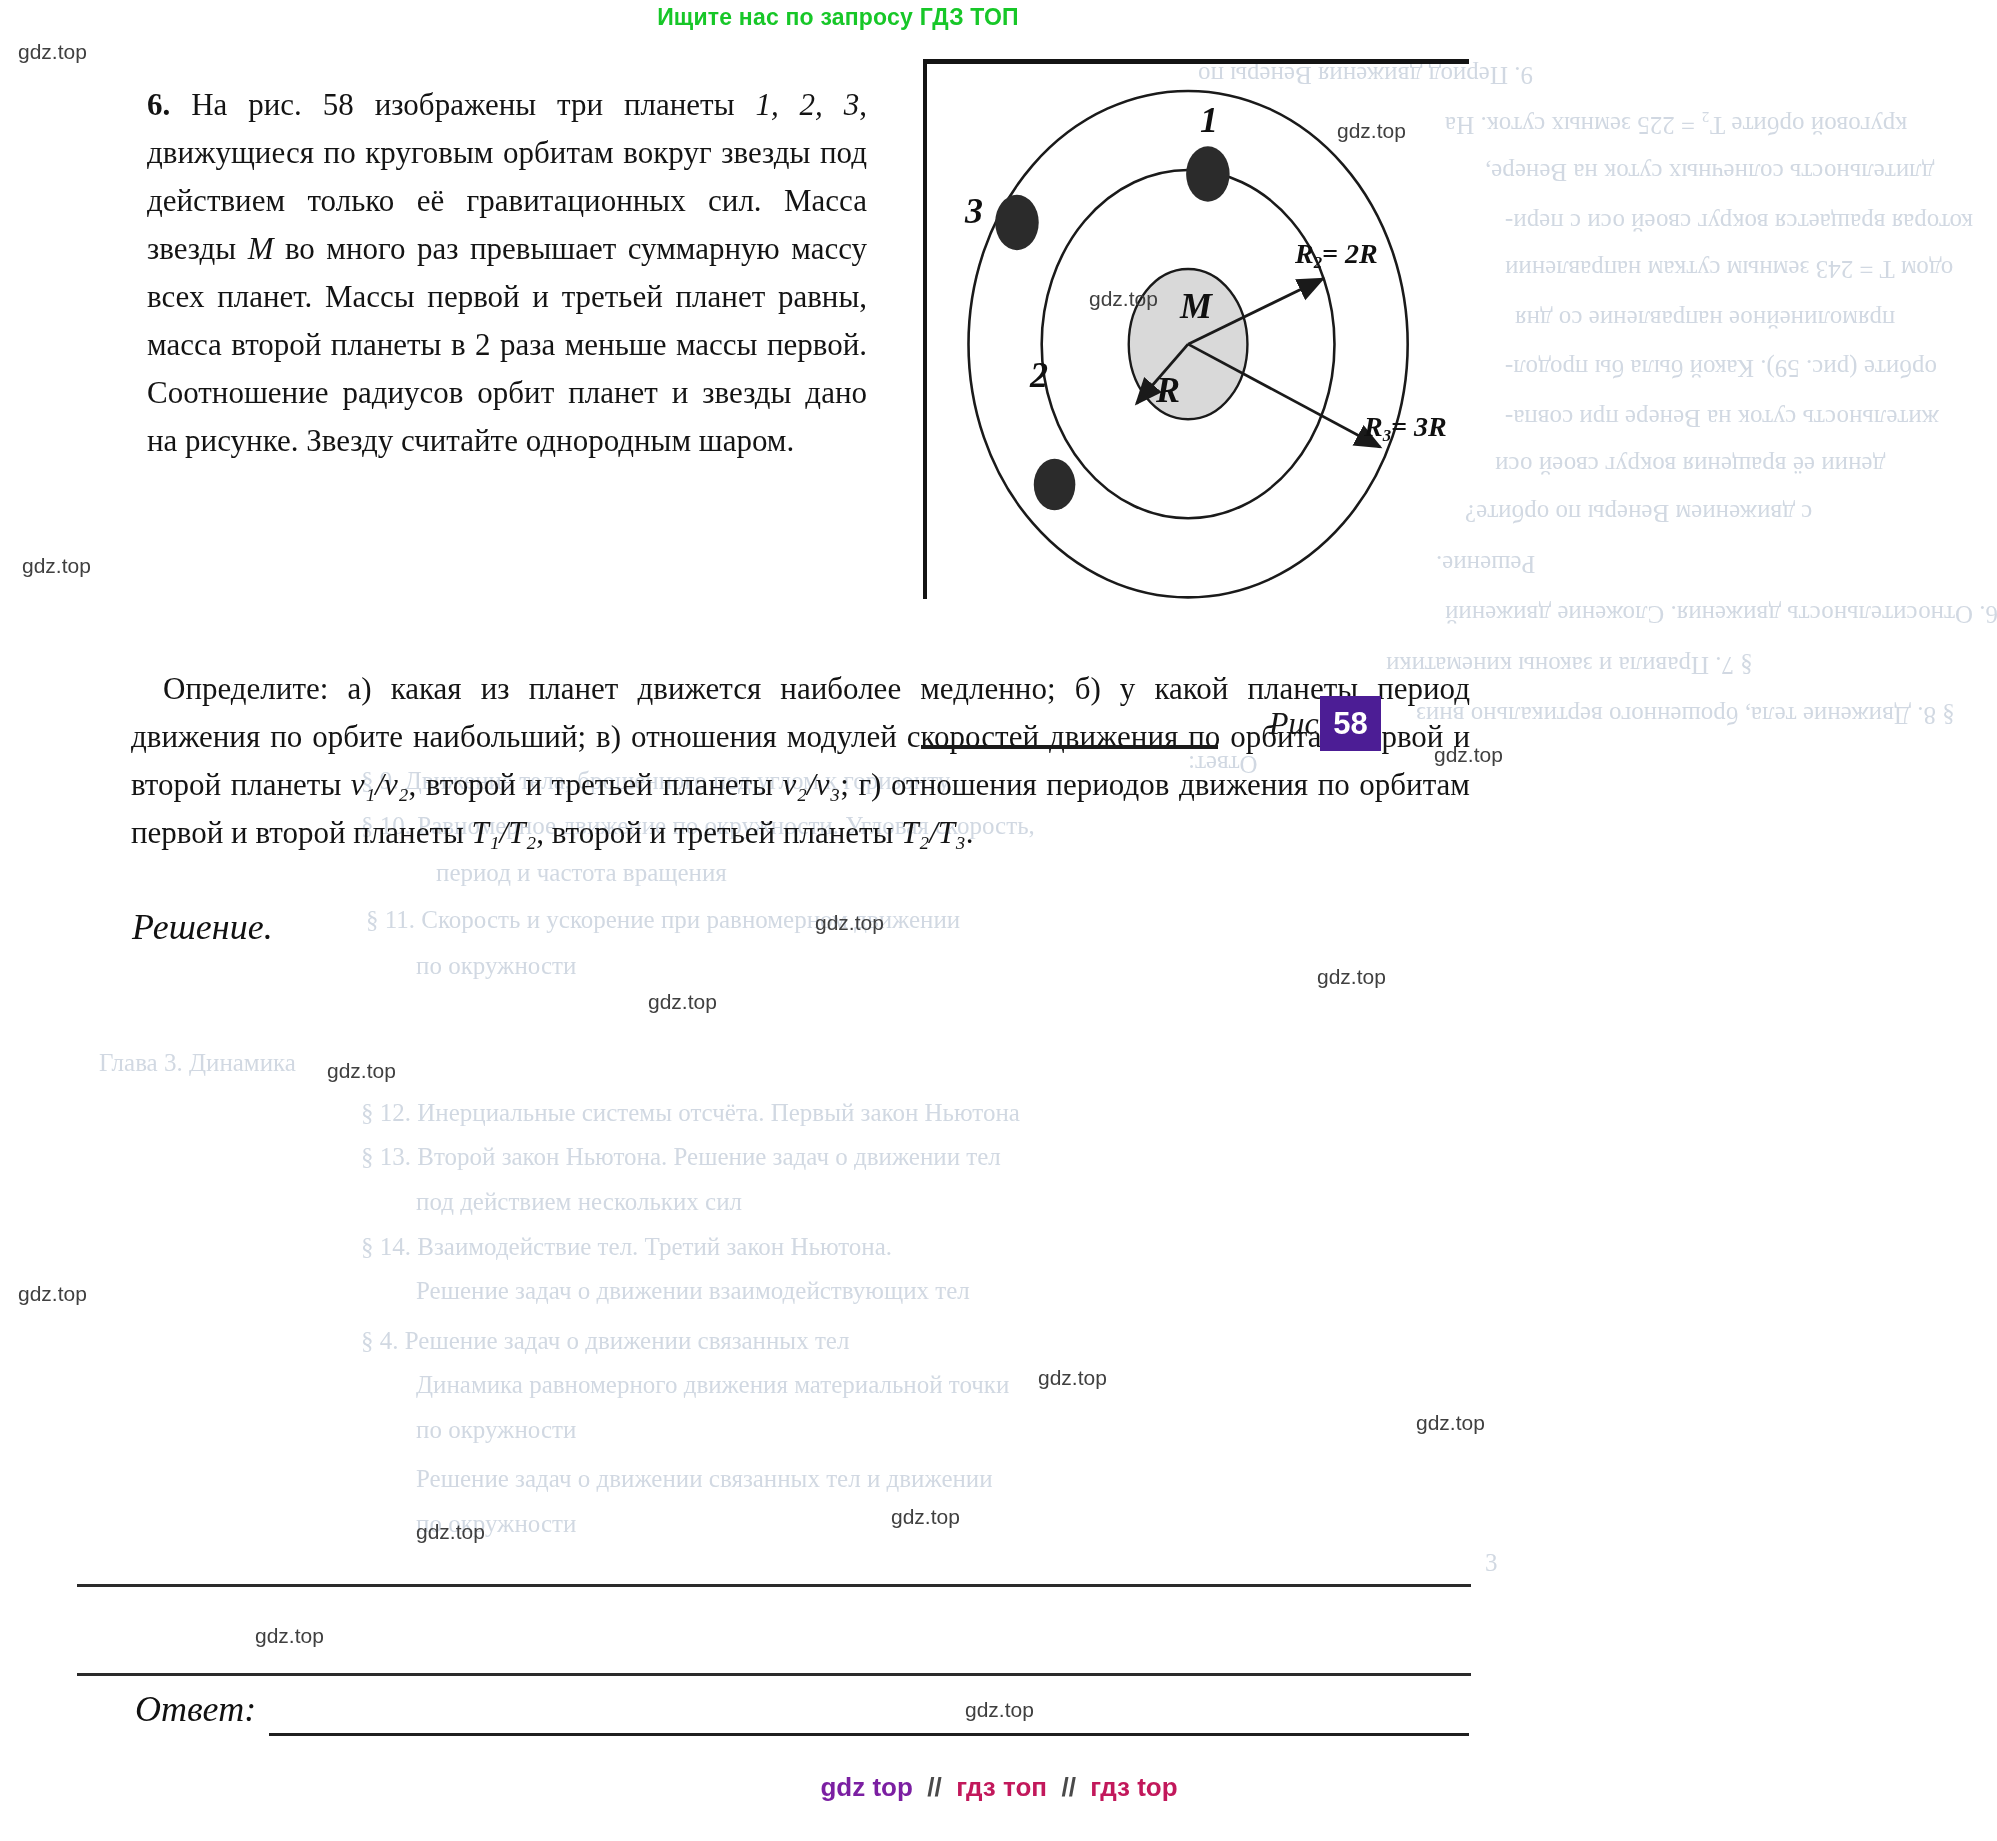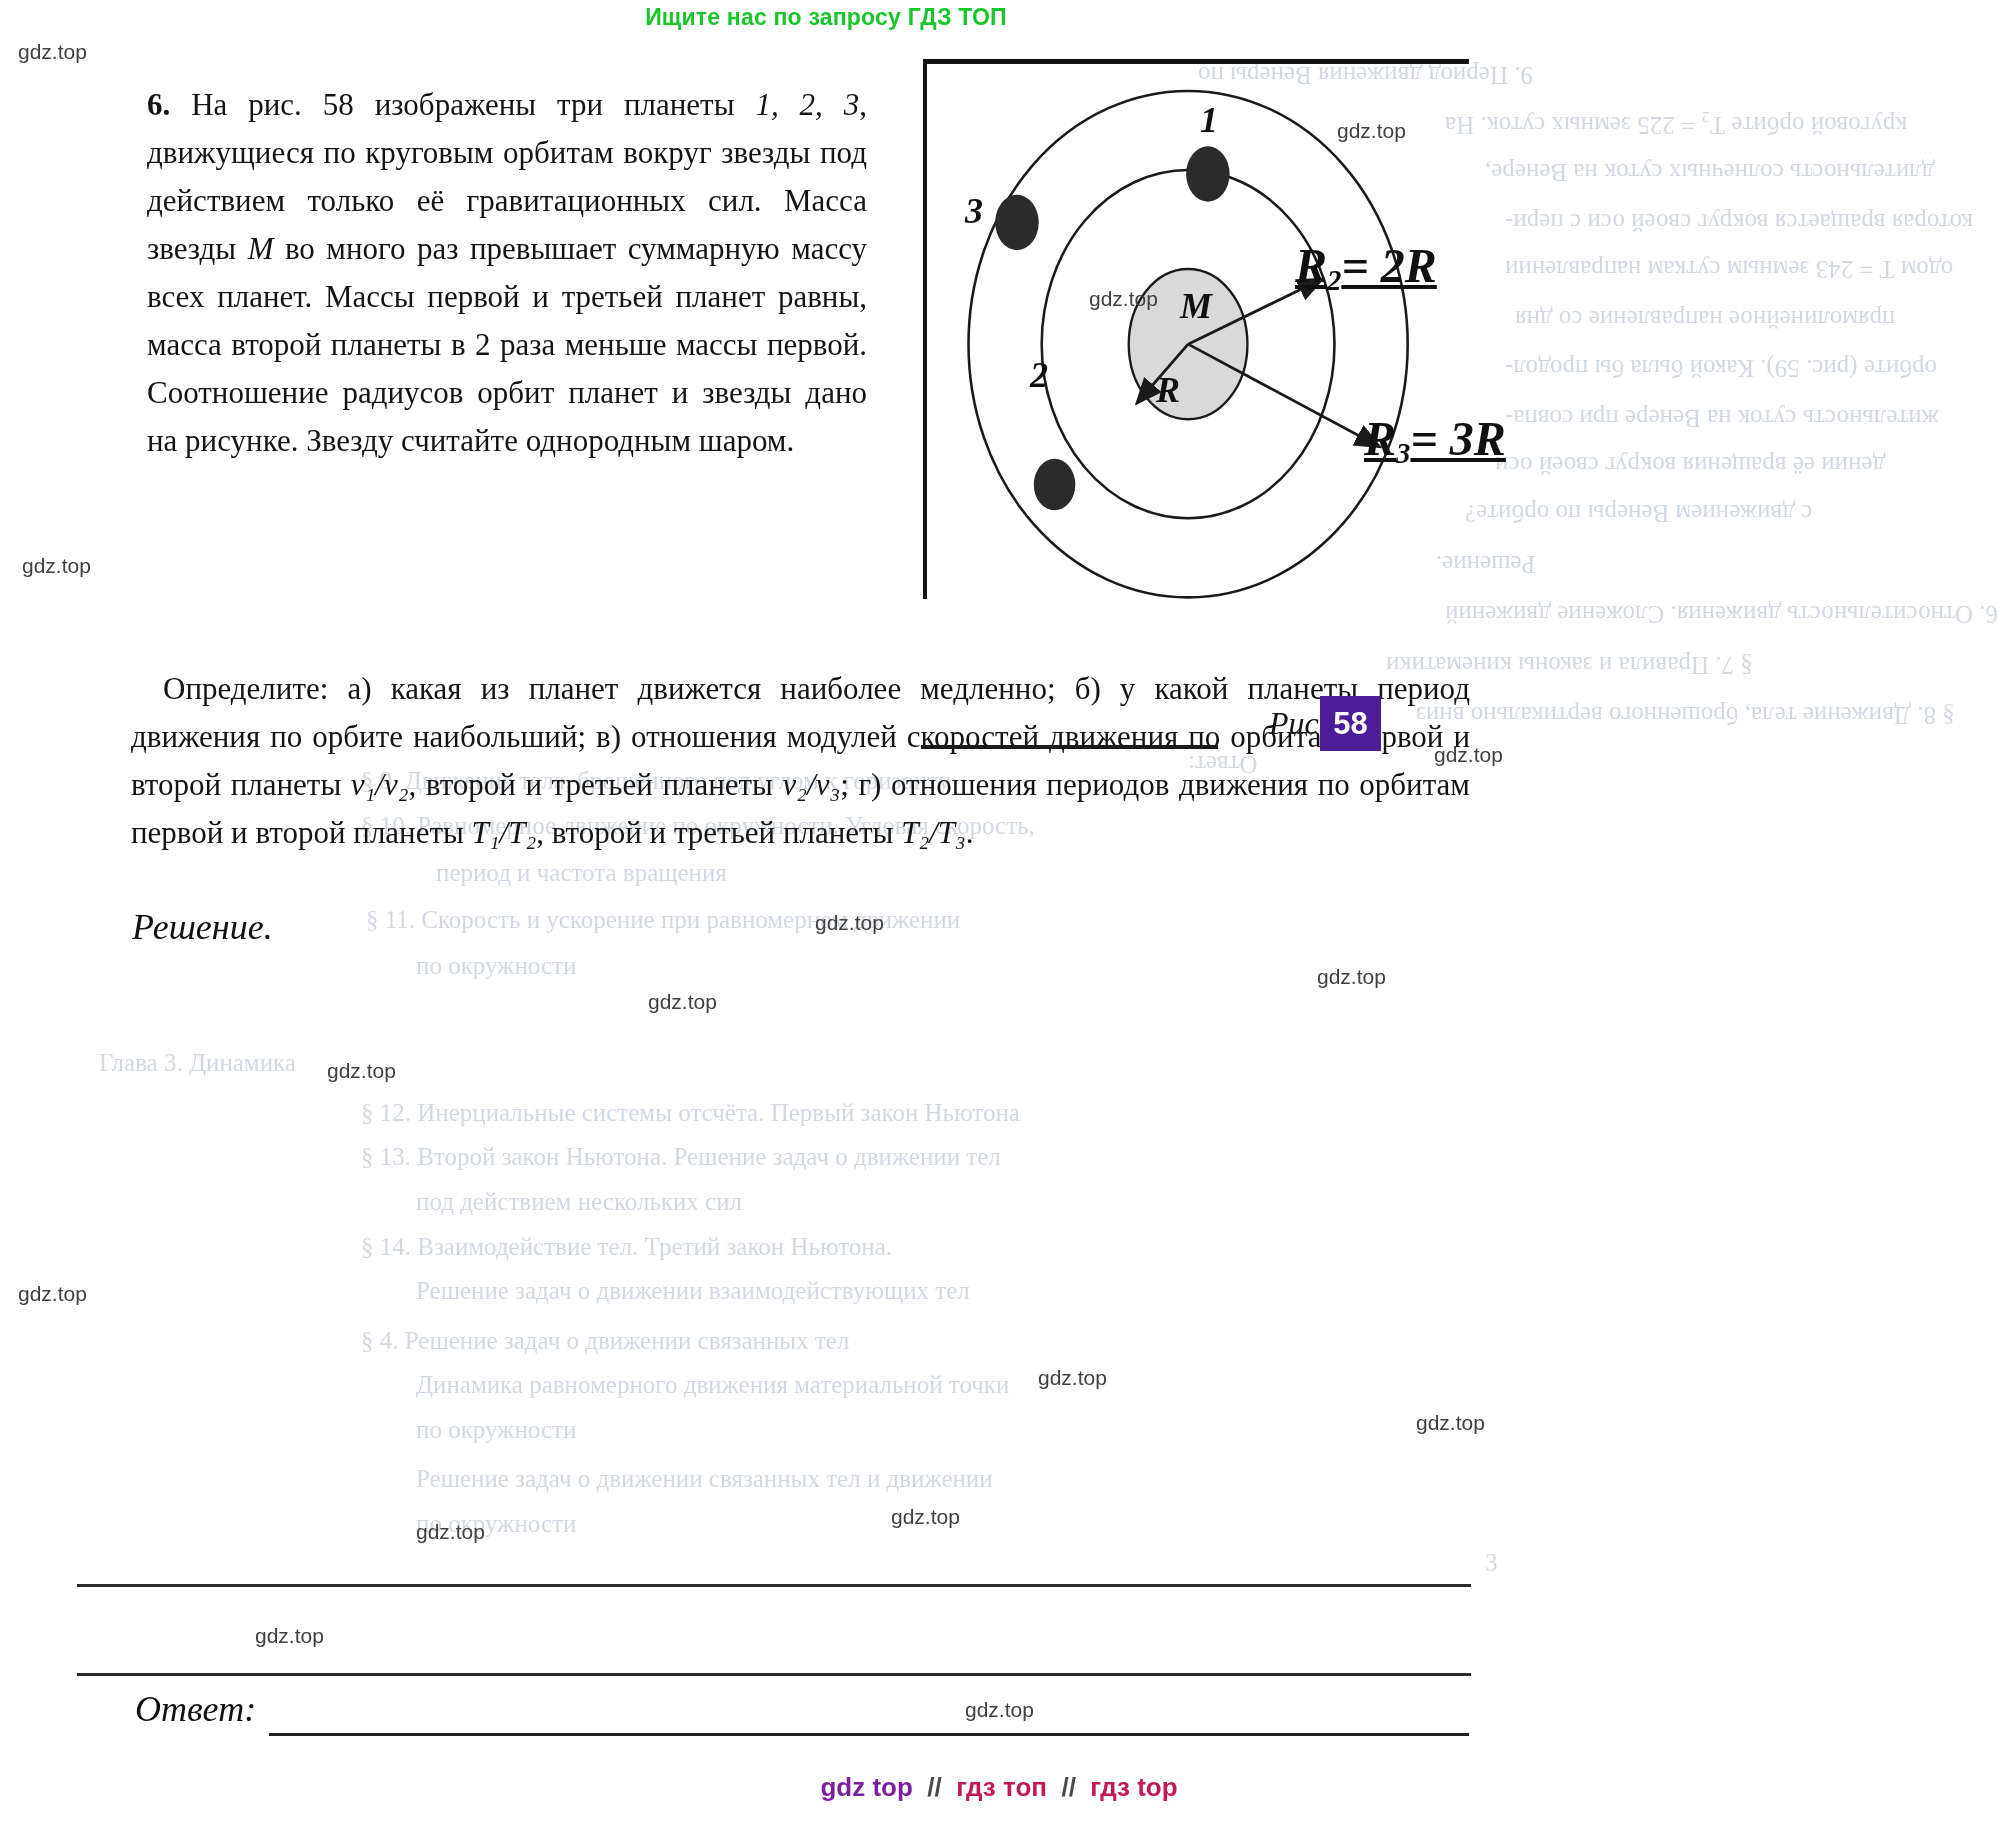--- a/index.html
+++ b/index.html
@@ -7,21 +7,21 @@
     width:1998px;height:1841px;
     background:#ffffff;
     font-family:"Liberation Serif", serif;
     position:relative;
     overflow:hidden;
     color:#1a1a1a;
   }
 
   
   .promo-header{
-    position:absolute;top:4px;left:0;width:1652px;
+    position:absolute;top:4px;left:12px;width:1652px;
     text-align:center;
     font-family:"Liberation Sans", sans-serif;
     font-size:23px;font-weight:700;color:#17c728;
     letter-spacing:0.2px;
   }
   .promo-footer{
     position:absolute;top:1772px;left:0;width:1998px;
     text-align:center;
     font-family:"Liberation Sans", sans-serif;
     font-size:26px;font-weight:700;
@@ -123,21 +123,21 @@
   
   .fl{
     position:absolute;
     font-family:"Liberation Serif", serif;
     color:#101010;
     white-space:nowrap;
   }
   .fl-planet{font-size:36px;font-style:italic;font-weight:600;}
   .fl-M{font-size:36px;font-style:italic;font-weight:600;}
   .fl-R{font-size:36px;font-style:italic;font-weight:600;}
-  .fl-big{font-size:48px;font-style:italic;font-weight:700;text-decoration:underline;}
+  .fl-big{font-size:28px;font-style:italic;font-weight:700;}
   .fl-big sub{font-size:.6em;}
 </style>
 </head>
 <body>
 
 <div id="ghost-layer">
     <div class="ghost flip" style="left: 1198px; top: 61px;">9. Период движения Венеры по</div>
     <div class="ghost flip" style="left: 1445px; top: 111px;">круговой орбите T₂ = 225 земных суток. На</div>
     <div class="ghost flip" style="left: 1485px; top: 158px;">длительность солнечных суток на Венере,</div>
     <div class="ghost flip" style="left: 1505px; top: 208px;">которая вращается вокруг своей оси с пери-</div>

